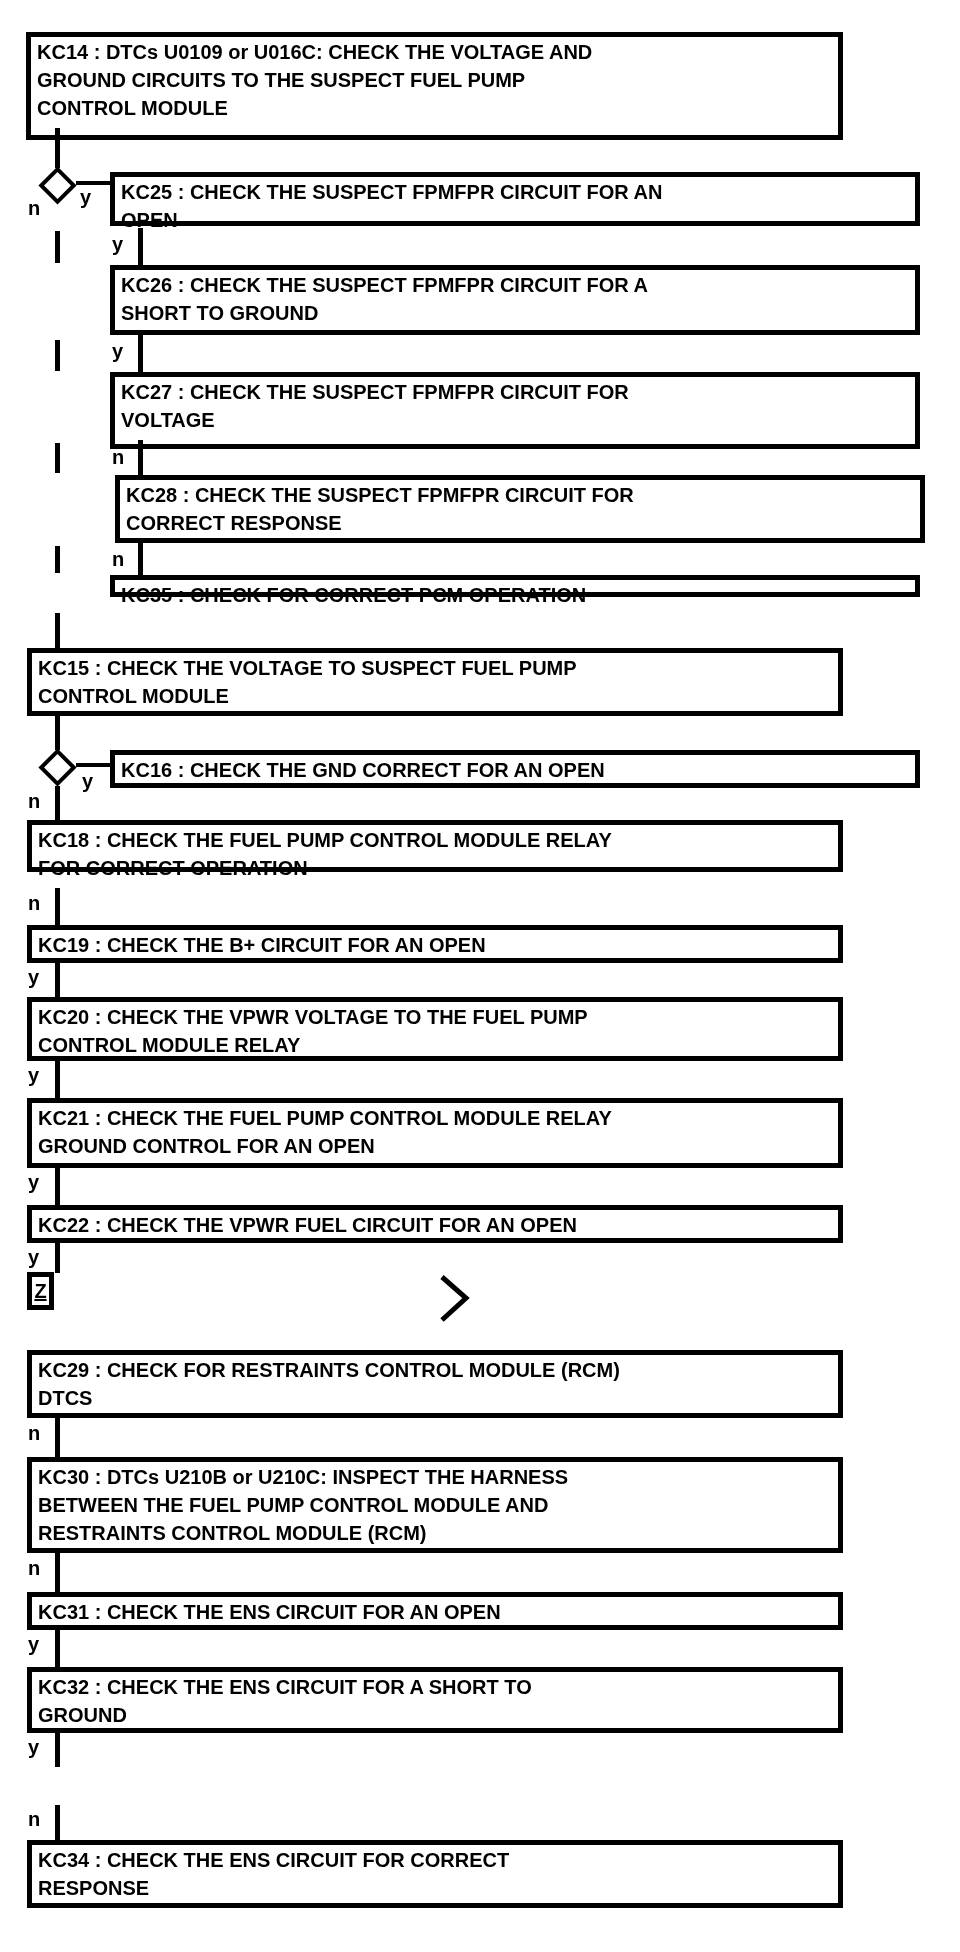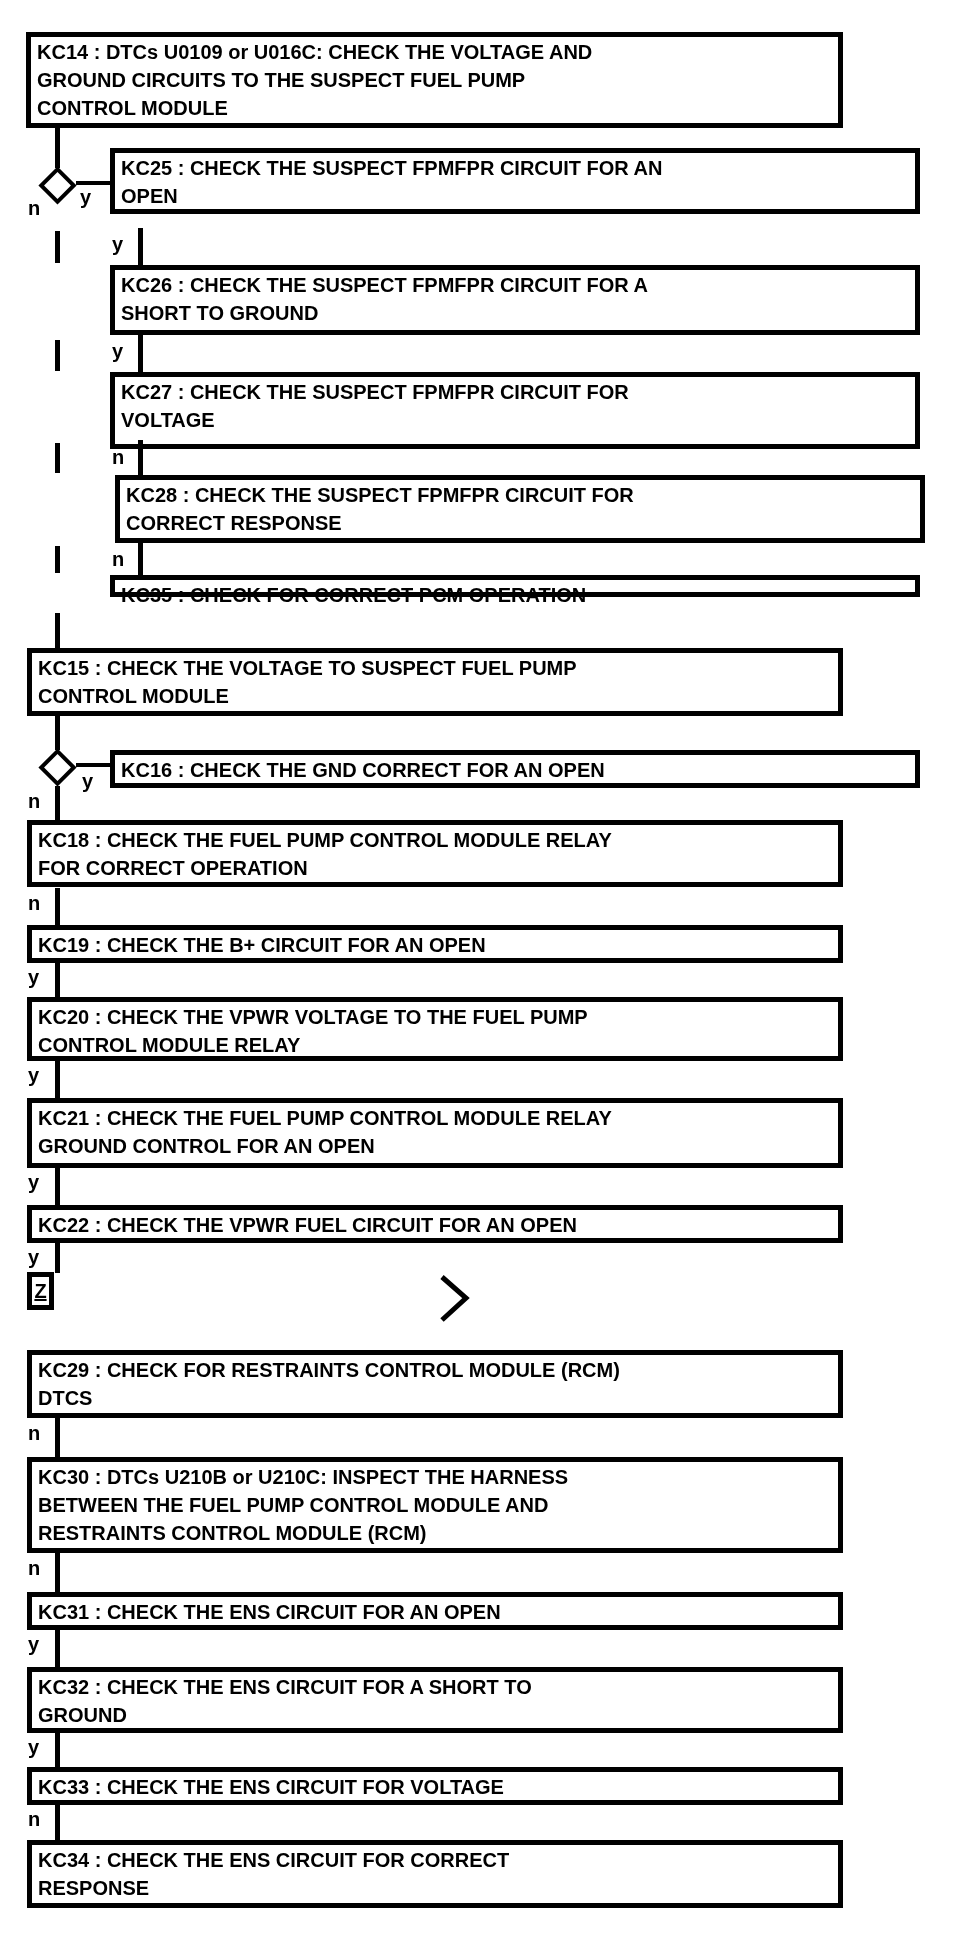--- a/index.html
+++ b/index.html
@@ -68,44 +68,44 @@
   }
   .chev {
     position: absolute;
   }
 </style>
 </head>
 <body>
 
 <div id="canvas">
 
-  <div class="node" style="left:26px;top:32px;width:817px;height:96px">KC14 : DTCs U0109 or U016C: CHECK THE VOLTAGE AND
+  <div class="node" style="left:26px;top:32px;width:817px;height:108px">KC14 : DTCs U0109 or U016C: CHECK THE VOLTAGE AND
 GROUND CIRCUITS TO THE SUSPECT FUEL PUMP
 CONTROL MODULE</div>
 
-  <div class="node" style="left:110px;top:148px;width:810px;height:66px">KC25 : CHECK THE SUSPECT FPMFPR CIRCUIT FOR AN
+  <div class="node" style="left:110px;top:172px;width:810px;height:54px">KC25 : CHECK THE SUSPECT FPMFPR CIRCUIT FOR AN
 OPEN</div>
 
   <div class="node" style="left:110px;top:265px;width:810px;height:70px">KC26 : CHECK THE SUSPECT FPMFPR CIRCUIT FOR A
 SHORT TO GROUND</div>
 
   <div class="node" style="left:110px;top:372px;width:810px;height:77px">KC27 : CHECK THE SUSPECT FPMFPR CIRCUIT FOR
 VOLTAGE</div>
 
   <div class="node" style="left:115px;top:475px;width:810px;height:68px">KC28 : CHECK THE SUSPECT FPMFPR CIRCUIT FOR
 CORRECT RESPONSE</div>
 
   <div class="node" style="left:110px;top:575px;width:810px;height:22px">KC35 : CHECK FOR CORRECT PCM OPERATION</div>
 
   <div class="node" style="left:27px;top:648px;width:816px;height:68px">KC15 : CHECK THE VOLTAGE TO SUSPECT FUEL PUMP
 CONTROL MODULE</div>
 
   <div class="node" style="left:110px;top:750px;width:810px;height:38px">KC16 : CHECK THE GND CORRECT FOR AN OPEN</div>
 
-  <div class="node" style="left:27px;top:820px;width:816px;height:67px">KC18 : CHECK THE FUEL PUMP CONTROL MODULE RELAY
+  <div class="node" style="left:27px;top:820px;width:816px;height:52px">KC18 : CHECK THE FUEL PUMP CONTROL MODULE RELAY
 FOR CORRECT OPERATION</div>
 
   <div class="node" style="left:27px;top:925px;width:816px;height:38px">KC19 : CHECK THE B+ CIRCUIT FOR AN OPEN</div>
 
   <div class="node" style="left:27px;top:997px;width:816px;height:64px">KC20 : CHECK THE VPWR VOLTAGE TO THE FUEL PUMP
 CONTROL MODULE RELAY</div>
 
   <div class="node" style="left:27px;top:1098px;width:816px;height:70px">KC21 : CHECK THE FUEL PUMP CONTROL MODULE RELAY
 GROUND CONTROL FOR AN OPEN</div>
 
@@ -116,21 +116,20 @@
 
   <div class="node" style="left:27px;top:1457px;width:816px;height:96px">KC30 : DTCs U210B or U210C: INSPECT THE HARNESS
 BETWEEN THE FUEL PUMP CONTROL MODULE AND
 RESTRAINTS CONTROL MODULE (RCM)</div>
 
   <div class="node" style="left:27px;top:1592px;width:816px;height:38px">KC31 : CHECK THE ENS CIRCUIT FOR AN OPEN</div>
 
   <div class="node" style="left:27px;top:1667px;width:816px;height:66px">KC32 : CHECK THE ENS CIRCUIT FOR A SHORT TO
 GROUND</div>
 
-  <div class="node" style="left:27px;top:1767px;width:816px;height:38px">KC33 : CHECK THE ENS CIRCUIT FOR VOLTAGE</div>
 
   <div class="node" style="left:27px;top:1840px;width:816px;height:68px">KC34 : CHECK THE ENS CIRCUIT FOR CORRECT
 RESPONSE</div>
 
   <div class="diamond" style="left:44px;top:172px"></div>
   <div class="diamond" style="left:44px;top:754px"></div>
 
   <div class="offpage" style="left:27px;top:1272px;width:27px;height:38px">Z</div>
 
   <svg class="chev" style="left:432px;top:1268px" width="44" height="60" viewBox="0 0 44 60">

